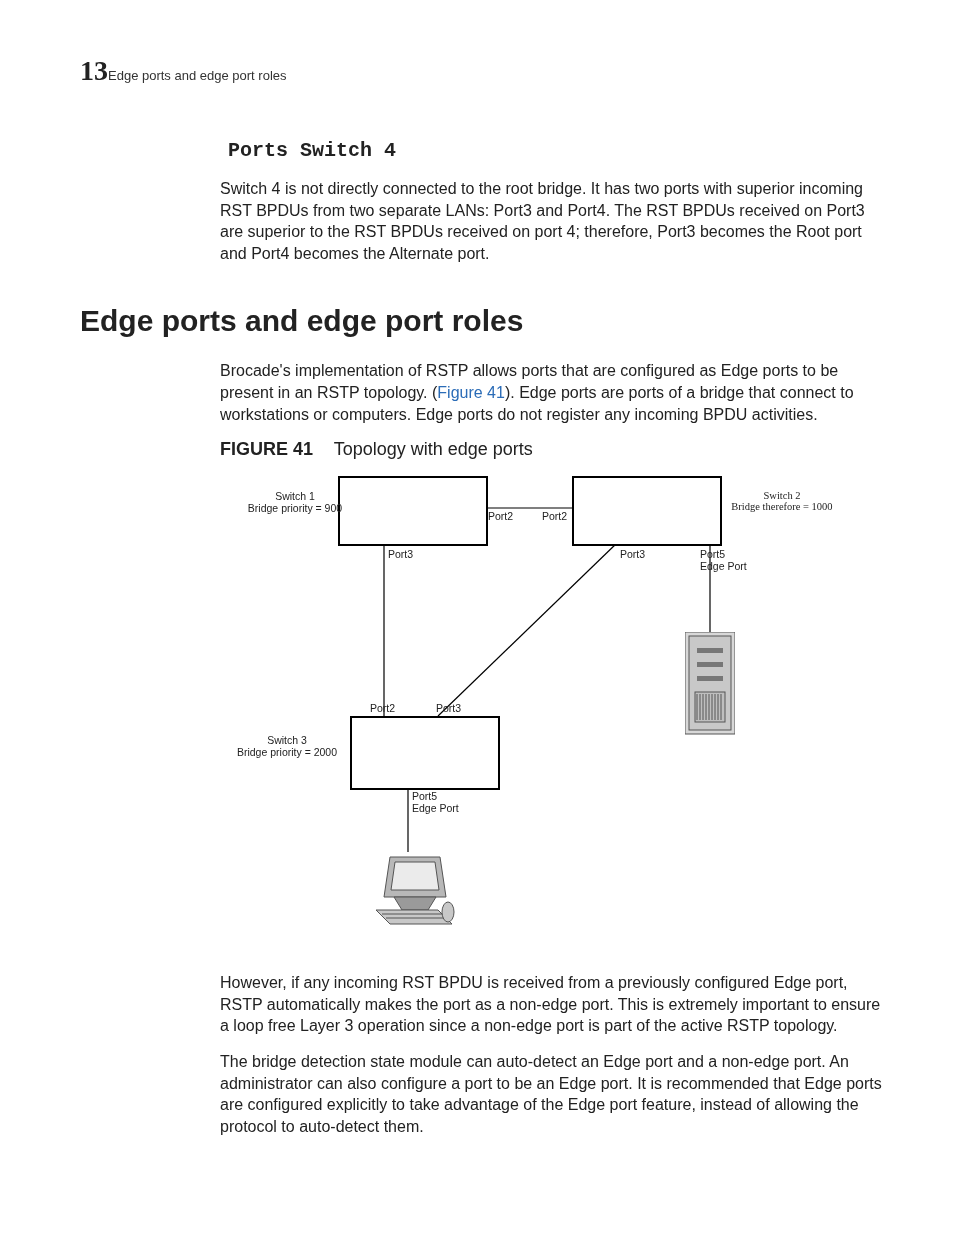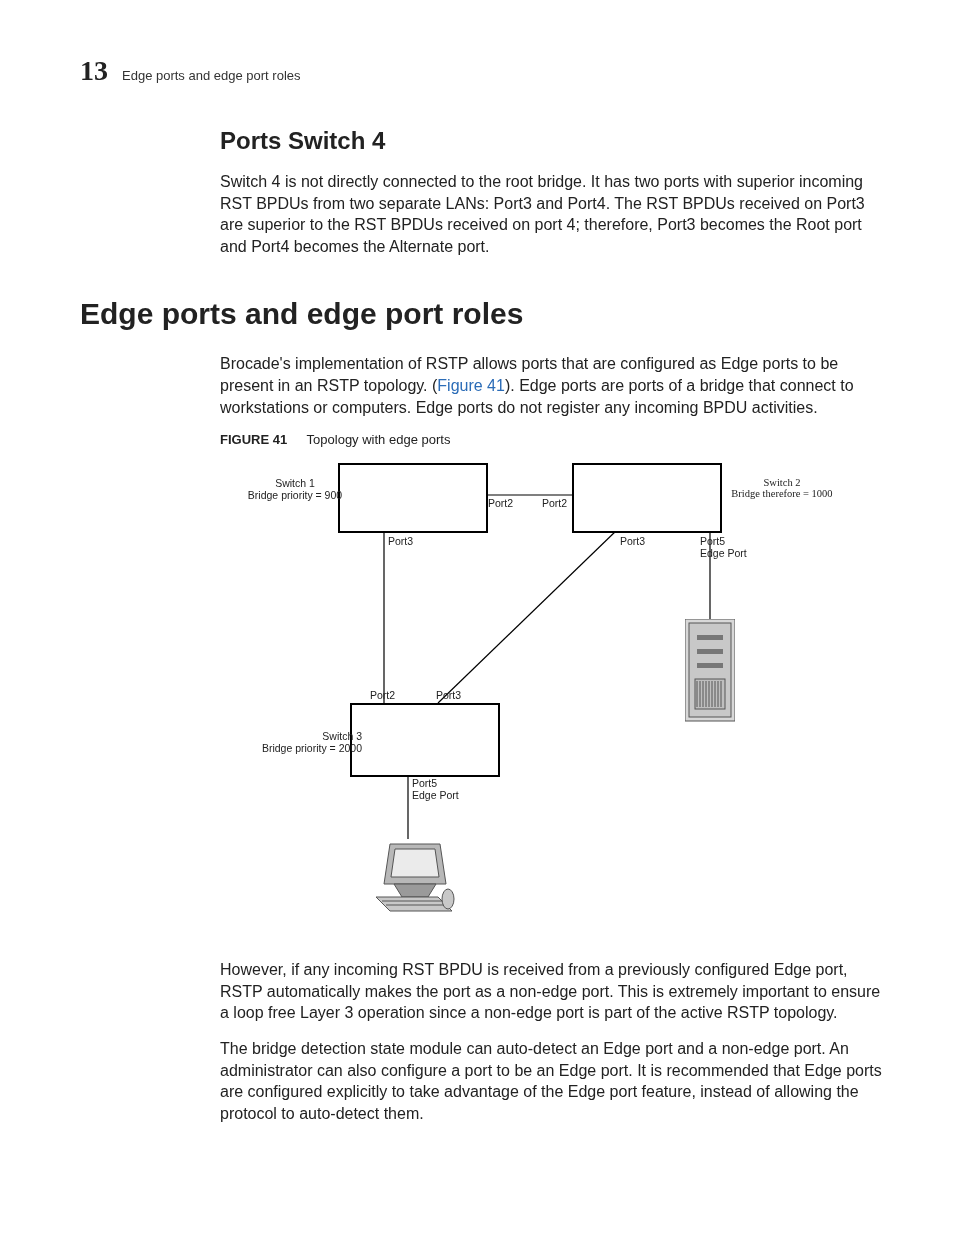--- a/index.html
+++ b/index.html
@@ -9,37 +9,36 @@
     font-family: Arial, Helvetica, sans-serif;
     color: #222;
     width: 954px;
   }
   .page {
     padding: 55px 70px 60px 80px;
   }
   .running-head {
     display: flex;
     align-items: baseline;
-    gap: 14px;
-    margin-bottom: 40px;
+    margin-bottom: 52px;
   }
   .chapter-num {
     font-size: 28px;
     font-weight: bold;
     font-family: "Times New Roman", serif;
   }
   .running-title {
     font-size: 13px;
     color: #333;
   }
   .section-h2 {
-    font-size: 24px;
+    font-size: 20px;
     font-weight: 600;
-    margin: 30px 0 16px 0;
-    font-family: Liberation Sans, sans-serif;
+    margin: 30px 0 16px 8px;
+    font-family: Liberation Mono, monospace;
     letter-spacing: 0;
   }
   .section-h1 {
     font-size: 30px;
     font-weight: 600;
     margin: 40px 0 22px 0;
     font-family: "Arial Narrow", Arial, sans-serif;
   }
   .body-block {
     margin-left: 140px;
@@ -49,21 +48,21 @@
   }
   p {
     font-size: 16px;
     line-height: 1.35;
     margin: 0 0 14px 0;
   }
   .fig-ref {
     color: #2b6cb7;
   }
   .figure-caption {
-    font-size: 13px;
+    font-size: 18px;
     margin: 10px 0 12px 0;
   }
   .figure-caption .fig-label {
     font-weight: bold;
     margin-right: 16px;
   }
   .diagram {
     position: relative;
     width: 640px;
     height: 480px;
@@ -161,21 +160,21 @@
       </svg>
 
       <div class="dlabel" style="left:20px; top:18px; text-align:center; width:110px;">
         <span class="l1">Switch 1</span>
         <span class="l2">Bridge priority = 900</span>
       </div>
       <div class="dlabel" style="left:502px; top:18px; text-align:center; width:120px;font-family:Liberation Serif, serif;">
         <span class="l1">Switch 2</span>
         <span class="l2">Bridge therefore = 1000</span>
       </div>
-      <div class="dlabel" style="left:24px; top:262px; text-align:right; width:118px;margin-top:9px;">
+      <div class="dlabel" style="left:8px; top:262px; text-align:center; width:118px;">
         <span class="l1">Switch 3</span>
         <span class="l2">Bridge priority = 2000</span>
       </div>
 
       <div class="dlabel" style="left:268px; top:38px;">Port2</div>
       <div class="dlabel" style="left:322px; top:38px;">Port2</div>
 
       <div class="dlabel" style="left:168px; top:76px;">Port3</div>
       <div class="dlabel" style="left:400px; top:76px;">Port3</div>
 

